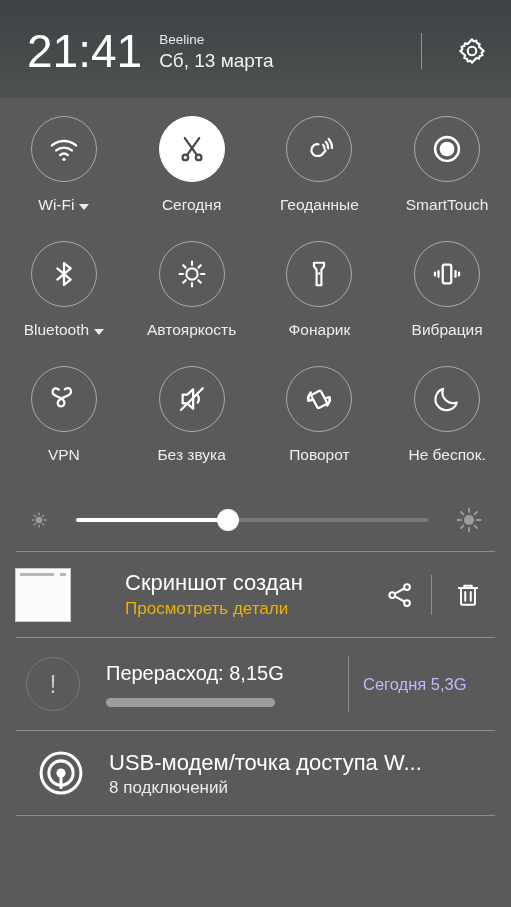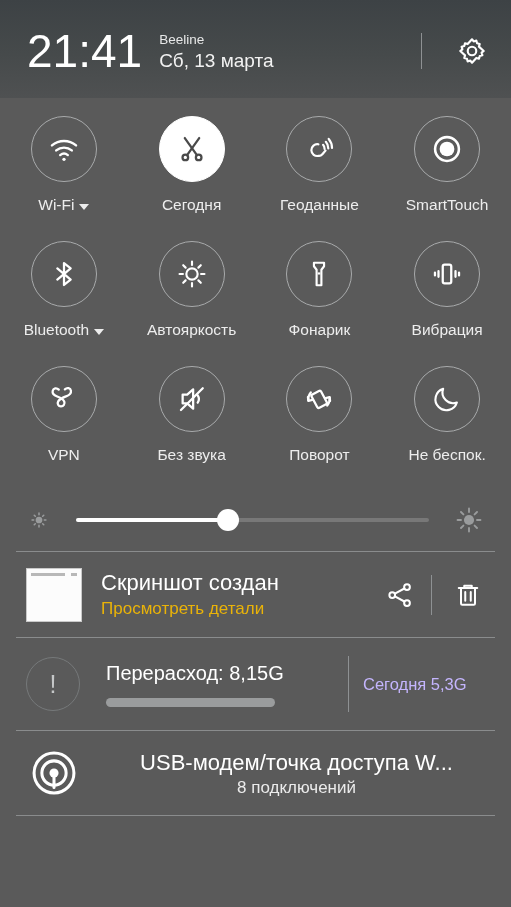--- a/index.html
+++ b/index.html
@@ -167,21 +167,22 @@
     background: #8a8c8d;
     margin: 0 16px;
   }
   .card {
     display: flex;
     align-items: center;
     box-sizing: border-box;
   }
   .notif-screenshot {
     height: 85px;
-    padding: 0 20px 0 26px;
+    padding: 0 20px 0 15px;
+    gap: 35px;
   }
   .thumb {
     width: 56px;
     height: 54px;
     background: #fcfcfc;
     border: 1px solid #c9c9c9;
     box-sizing: border-box;
     padding: 4px 4px 0 4px;
     flex: none;
     display: flex;
@@ -286,22 +287,21 @@
   .data-small {
     color: #c4b5fd;
     font-size: 16.5px;
     line-height: 24px;
     white-space: nowrap;
   }
 
   
   .card-hotspot {
     height: 84px;
-    padding: 0 20px 0 28px;
-    text-align: center;
+    padding: 0 20px 0 35px;
   }
   .hs-text {
     margin-left: 22px;
     flex: 1;
     min-width: 0;
   }
   .hs-title {
     color: #ffffff;
     font-size: 22px;
     line-height: 27px;

